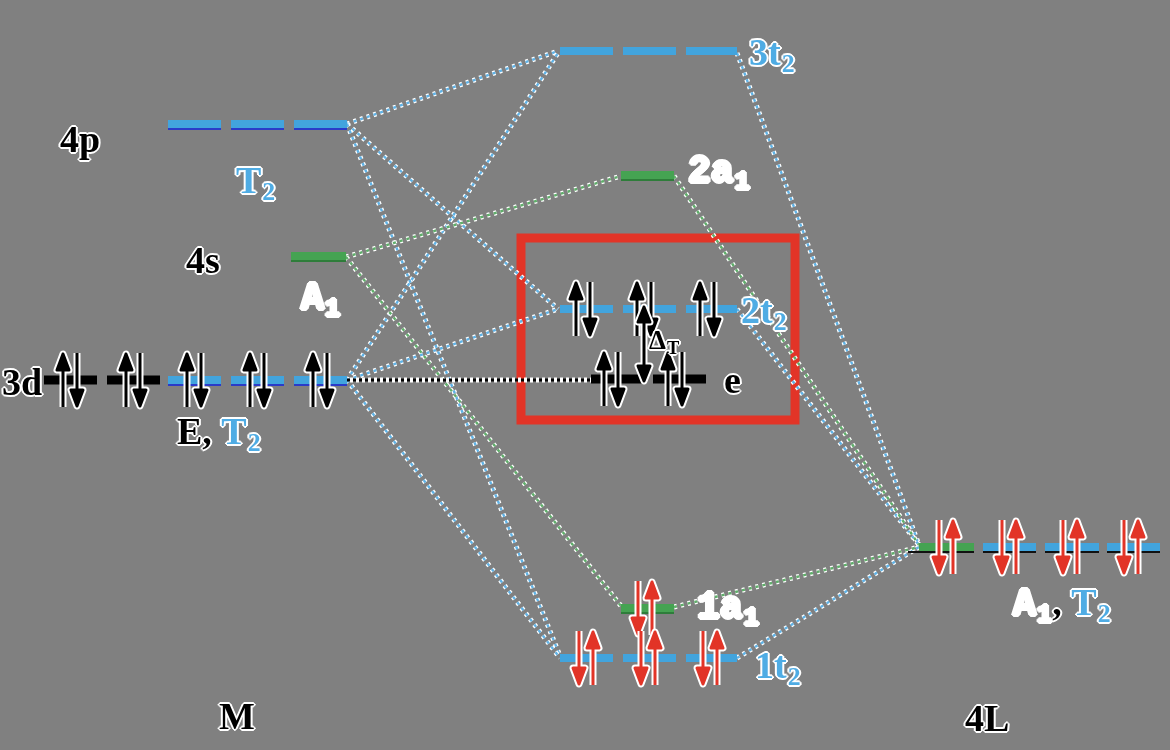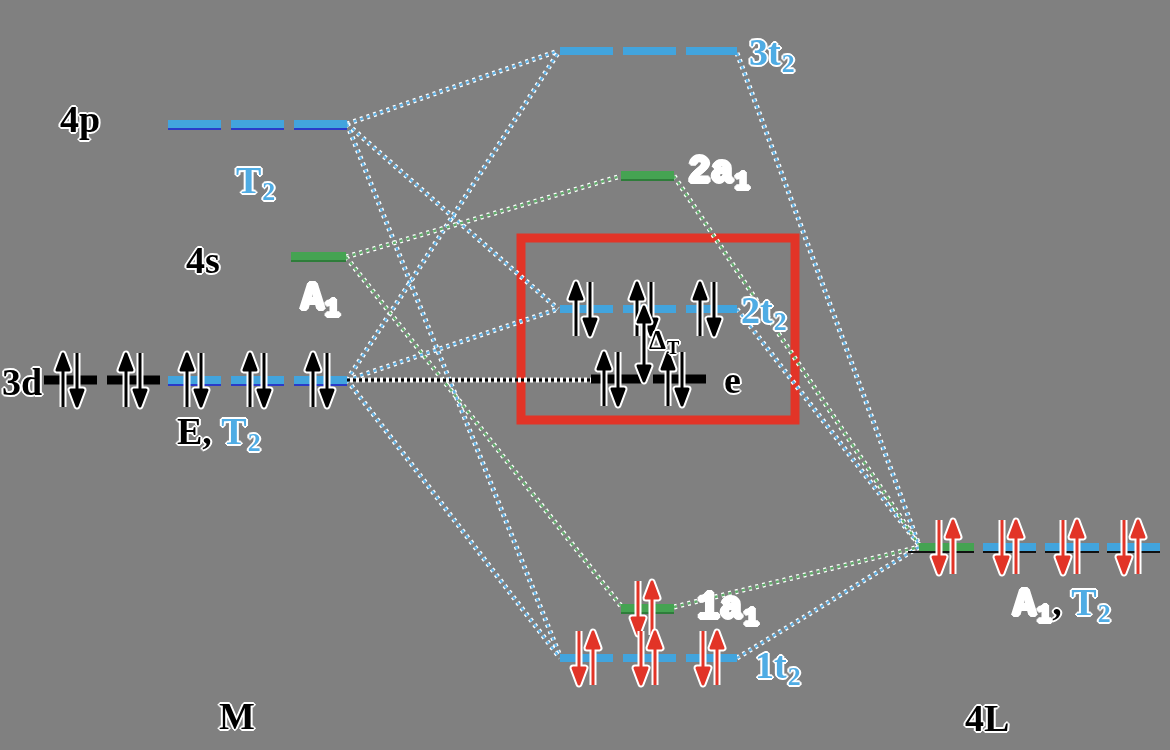--- a/index.html
+++ b/index.html
@@ -267,21 +267,21 @@
     <g>
       <use href="#pair-shape" class="halo" transform="translate(1070,547) scale(-1,1)"></use>
       <use href="#pair-shape" class="ink ink-red" transform="translate(1070,547) scale(-1,1)"></use>
     </g>
     <g>
       <use href="#pair-shape" class="halo" transform="translate(1131,547) scale(-1,1)"></use>
       <use href="#pair-shape" class="ink ink-red" transform="translate(1131,547) scale(-1,1)"></use>
     </g>
   </svg>
 
-  <div class="lbl" style="left:60px;top:100px"><span>4p</span></div>
+  <div class="lbl" style="left:60px;top:120px"><span>4p</span></div>
   <div class="lbl blue" style="left:236px;top:161px"><span>T</span><sub>2</sub></div>
 
   <div class="lbl" style="left:186px;top:241px"><span>4s</span></div>
   <div class="lbl green" style="left:301px;top:280px"><span>A</span><sub>1</sub></div>
 
   <div class="lbl" style="left:2px;top:363px"><span>3d</span></div>
   <div class="lbl" style="left:177px;top:412px"><span class="black">E,</span>&nbsp;<span class="blue"><span>T</span><sub>2</sub></span></div>
 
   <div class="lbl blue" style="left:749px;top:33px"><span>3t</span><sub>2</sub></div>
   <div class="lbl green" style="left:688px;top:153px"><span>2a</span><sub>1</sub></div>

